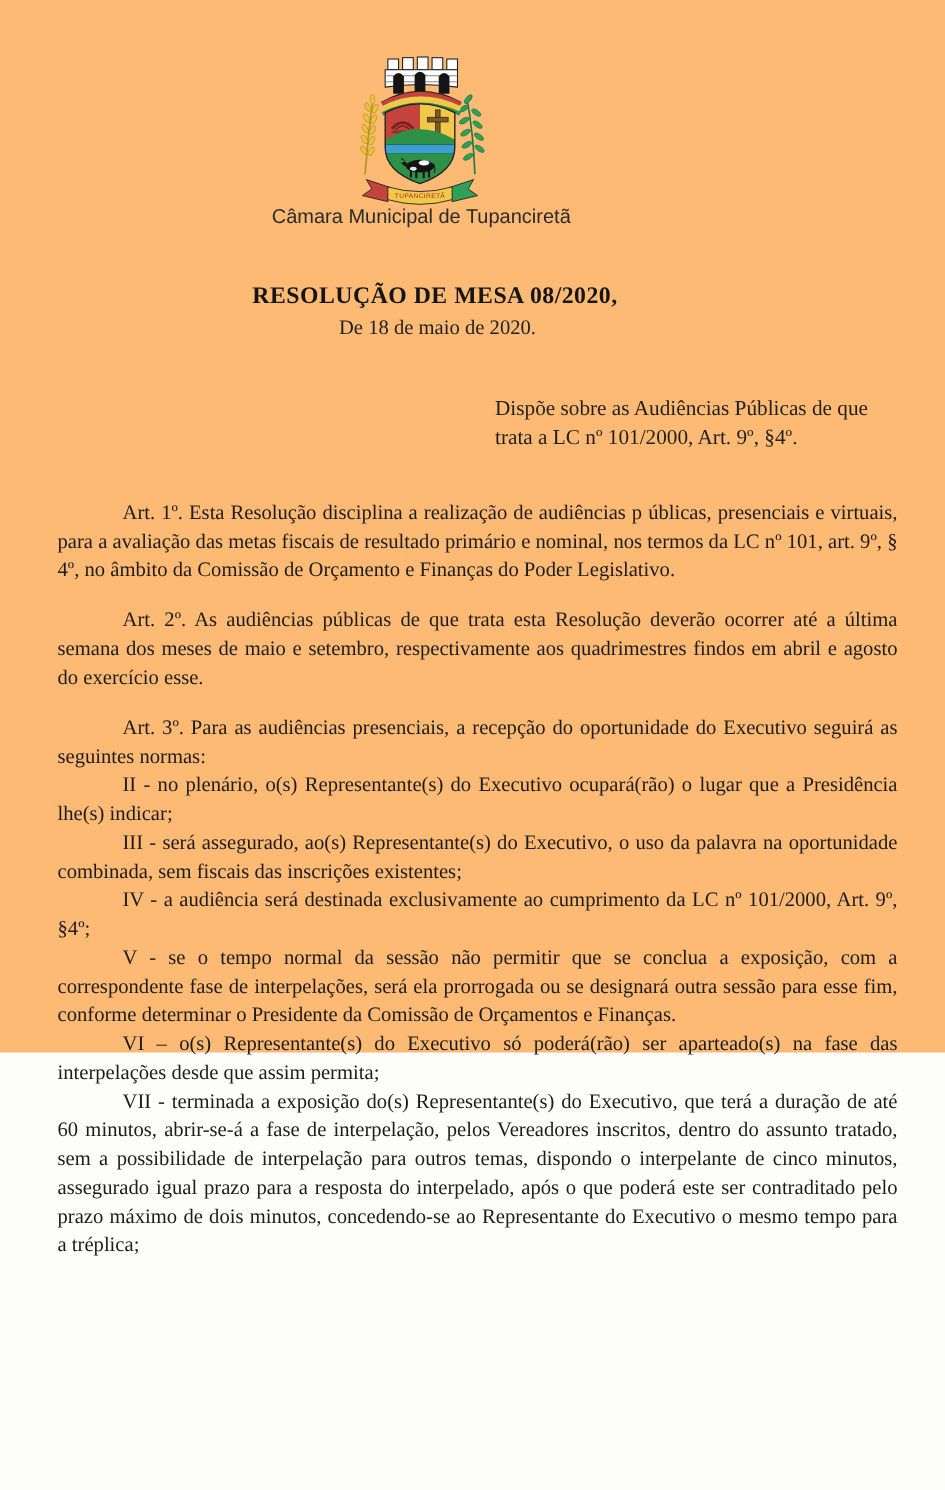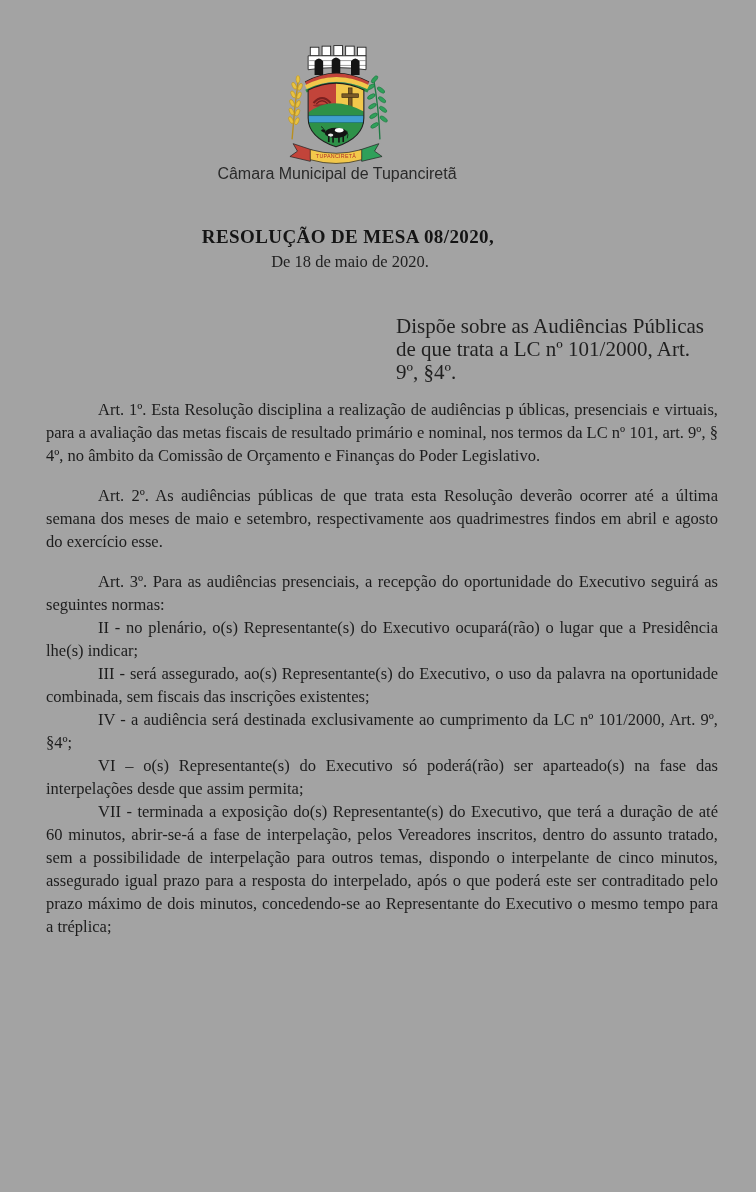--- a/index.html
+++ b/index.html
@@ -1,29 +1,29 @@
 <!DOCTYPE html>
 <html lang="pt"><head>
 <meta charset="utf-8">
 <style>
   html,body{margin:0;padding:0;}
   body{background:#fdfdfc;width:756px;height:1192px;overflow:hidden;}
-  .page{position:relative;width:756px;height:1192px;background:#a3a3a3;color:#1c1c1c;
+  .page{position:relative;width:756px;height:842px;background:#fdba74;color:#1c1c1c;
         font-family:"Liberation Serif", serif;}
   .crest{position:absolute;left:282px;top:44px;width:108px;height:120px;}
   .org-caption{position:absolute;top:165px;left:0;width:756px;text-align:center;
         transform:translateX(-41px);
         font-family:"Liberation Sans", sans-serif;font-size:16px;color:#2a2a2a;}
   .doc-title{position:absolute;top:226px;left:0;width:756px;text-align:center;
         transform:translateX(-30px);
         font-size:19px;font-weight:700;letter-spacing:.4px;color:#151515;}
   .doc-date{position:absolute;top:252px;left:0;width:756px;text-align:center;
         transform:translateX(-28px);font-size:16.5px;color:#1f1f1f;}
   .doc-summary{position:absolute;top:315px;left:396px;width:318px;
-        font-size:21px;line-height:23px;text-align:left;color:#1f1f1f;}
+        font-size:17px;line-height:23px;text-align:left;color:#1f1f1f;}
   .doc-body{position:absolute;top:398px;left:46px;width:672px;
         font-size:16.5px;line-height:23px;color:#1c1c1c;}
   .doc-body p{margin:0;text-indent:52px;text-align:justify;}
   .doc-body p.gap{margin-bottom:17px;}
 </style>
 </head>
 <body>
 
 <div class="page">
 
@@ -144,17 +144,18 @@
   <div class="doc-date">De 18 de maio de 2020.</div>
   <div class="doc-summary">Dispõe sobre as Audiências Públicas de que trata a LC nº 101/2000, Art. 9º, §4º.</div>
 
   <main class="doc-body">
     <p class="gap">Art. 1º. Esta Resolução disciplina a realização de audiências p úblicas, presenciais e virtuais, para a avaliação das metas fiscais de resultado primário e nominal, nos termos da LC nº 101, art. 9º, § 4º, no âmbito da Comissão de Orçamento e Finanças do Poder Legislativo.</p>
     <p class="gap">Art. 2º. As audiências públicas de que trata esta Resolução deverão ocorrer até a última semana dos meses de maio e setembro, respectivamente aos quadrimestres findos em abril e agosto do exercício esse.</p>
     <p>Art. 3º. Para as audiências presenciais, a recepção do oportunidade do Executivo seguirá as seguintes normas:</p>
     <p>II - no plenário, o(s) Representante(s) do Executivo ocupará(rão) o lugar que a Presidência lhe(s) indicar;</p>
     <p>III - será assegurado, ao(s) Representante(s) do Executivo, o uso da palavra na oportunidade combinada, sem fiscais das inscrições existentes;</p>
     <p>IV - a audiência será destinada exclusivamente ao cumprimento da LC nº 101/2000, Art. 9º, §4º;</p>
+    <p>V - se o tempo normal da sessão não permitir que se conclua a exposição, com a correspondente fase de interpelações, será ela prorrogada ou se designará outra sessão para esse fim, conforme determinar o Presidente da Comissão de Orçamentos e Finanças.</p>
     <p>VI – o(s) Representante(s) do Executivo só poderá(rão) ser aparteado(s) na fase das interpelações desde que assim permita;</p>
     <p>VII - terminada a exposição do(s) Representante(s) do Executivo, que terá a duração de até 60 minutos, abrir-se-á a fase de interpelação, pelos Vereadores inscritos, dentro do assunto tratado, sem a possibilidade de interpelação para outros temas, dispondo o interpelante de cinco minutos, assegurado igual prazo para a resposta do interpelado, após o que poderá este ser contraditado pelo prazo máximo de dois minutos, concedendo-se ao Representante do Executivo o mesmo tempo para a tréplica;</p>
   </main>
 
 </div>
 
 </body></html>

